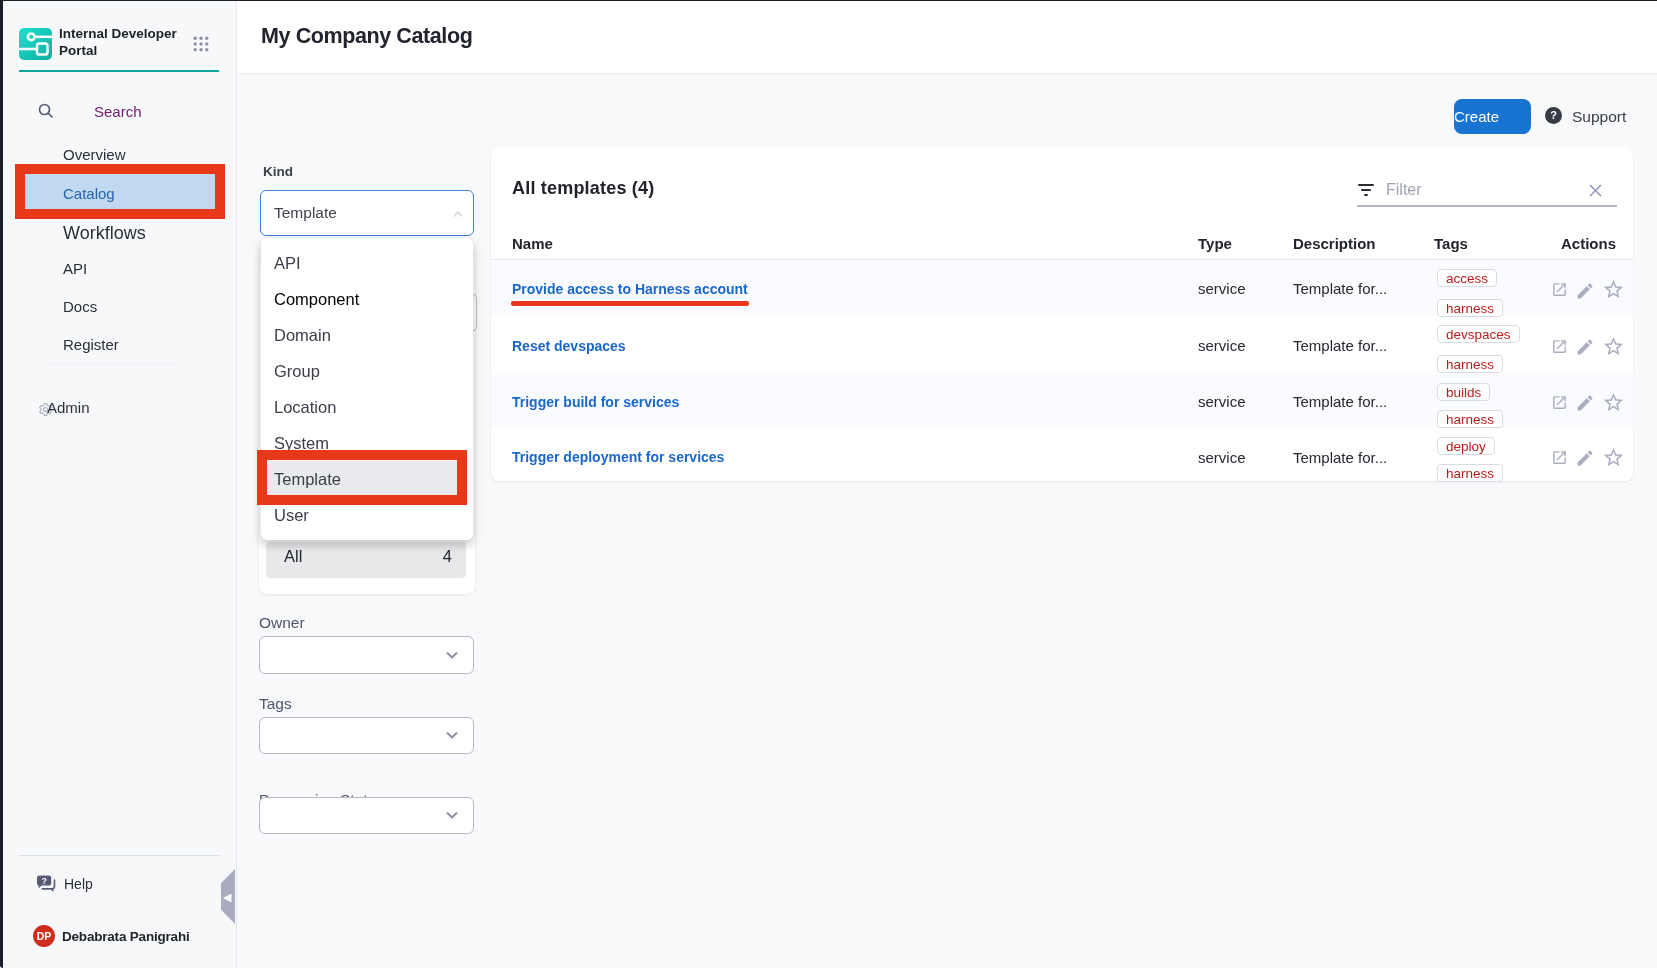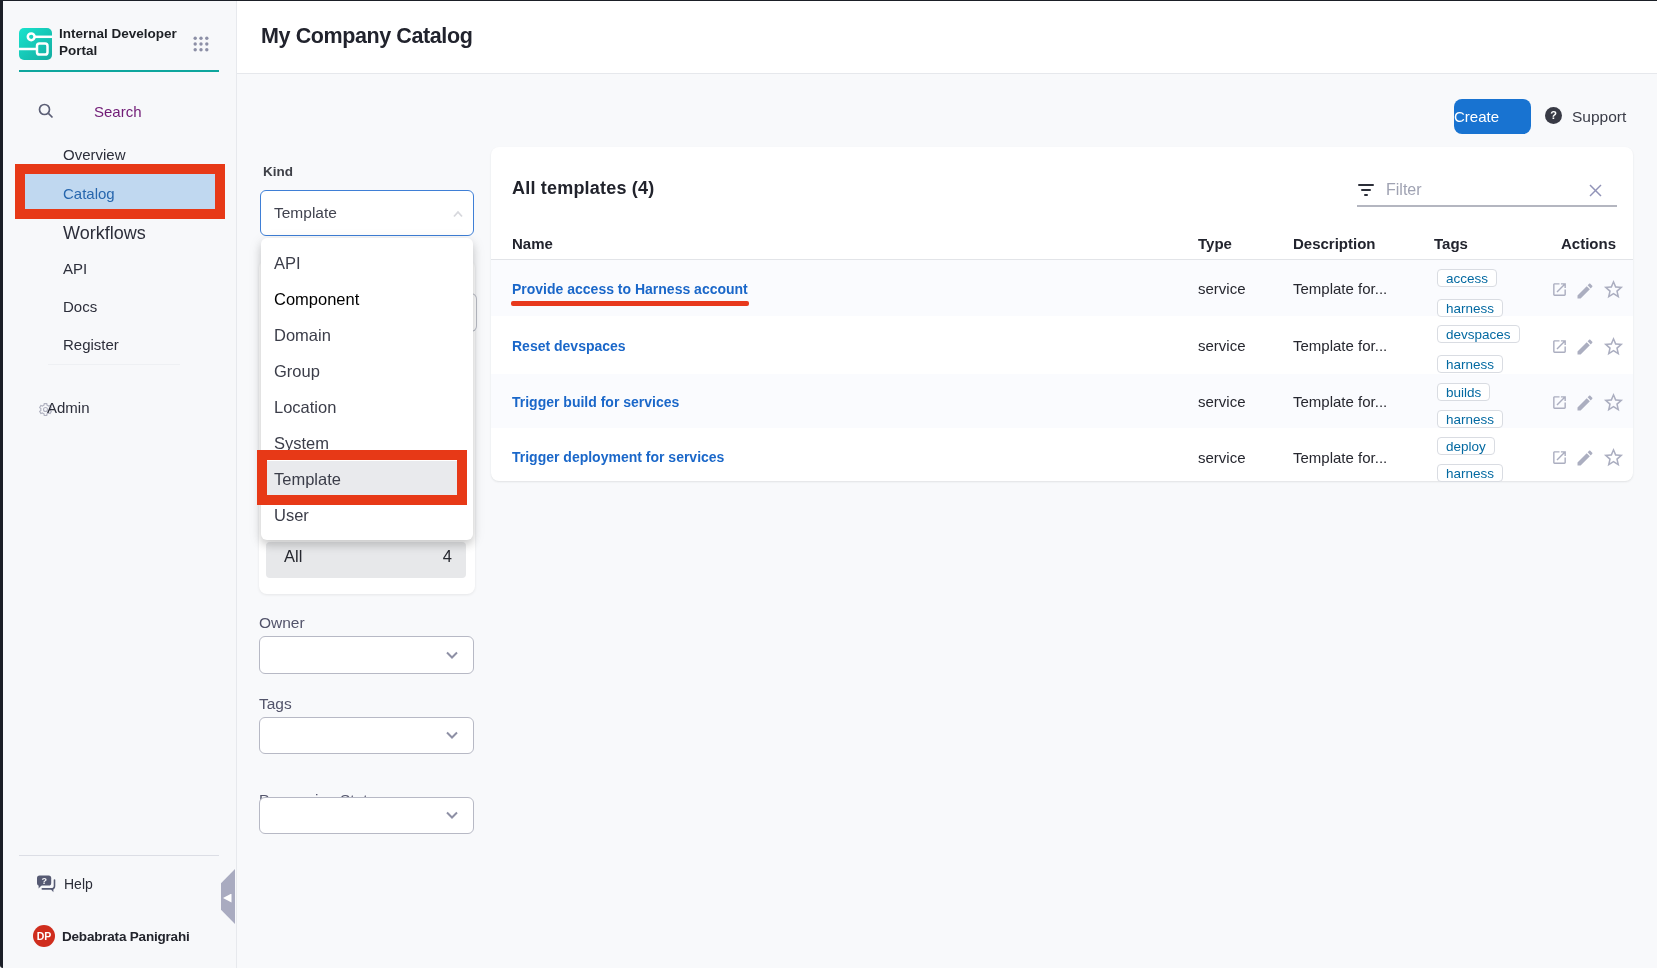--- a/index.html
+++ b/index.html
@@ -1,19 +1,19 @@
 <!DOCTYPE html>
 <html><head>
 <meta charset="utf-8">
 <style>
   * { margin:0; padding:0; box-sizing:border-box; }
   html,body { width:1657px; height:968px; overflow:hidden; }
   body { font-family:"Liberation Sans", sans-serif; background:#fff; position:relative; }
   .abs { position:absolute; }
-  .chip { height:18px; padding:0 8px; border:1px solid #d9dce2; border-radius:4px; background:#fff; font-size:13.5px; color:#0369a1; line-height:17px; }
+  .chip { height:18px; padding:0 8px; border:1px solid #d9dce2; border-radius:4px; background:#fff; font-size:13.5px; color:#b91c1c; line-height:17px; }
 </style>
 </head>
 <body>
 
 <div class="abs" style="left:0;top:0;width:1657px;height:1px;background:#1b1f27;"></div>
 <div class="abs" style="left:0;top:0;width:3px;height:968px;background:#1b1f27;border-bottom-left-radius:8px;"></div>
 
 <div class="abs" style="left:3px;top:1px;width:234px;height:967px;background:#f7f8fa;border-right:1px solid #e7e9ed;"></div>
 
 <svg class="abs" style="left:19px;top:28px;" width="33" height="32" viewBox="0 0 33 32">

